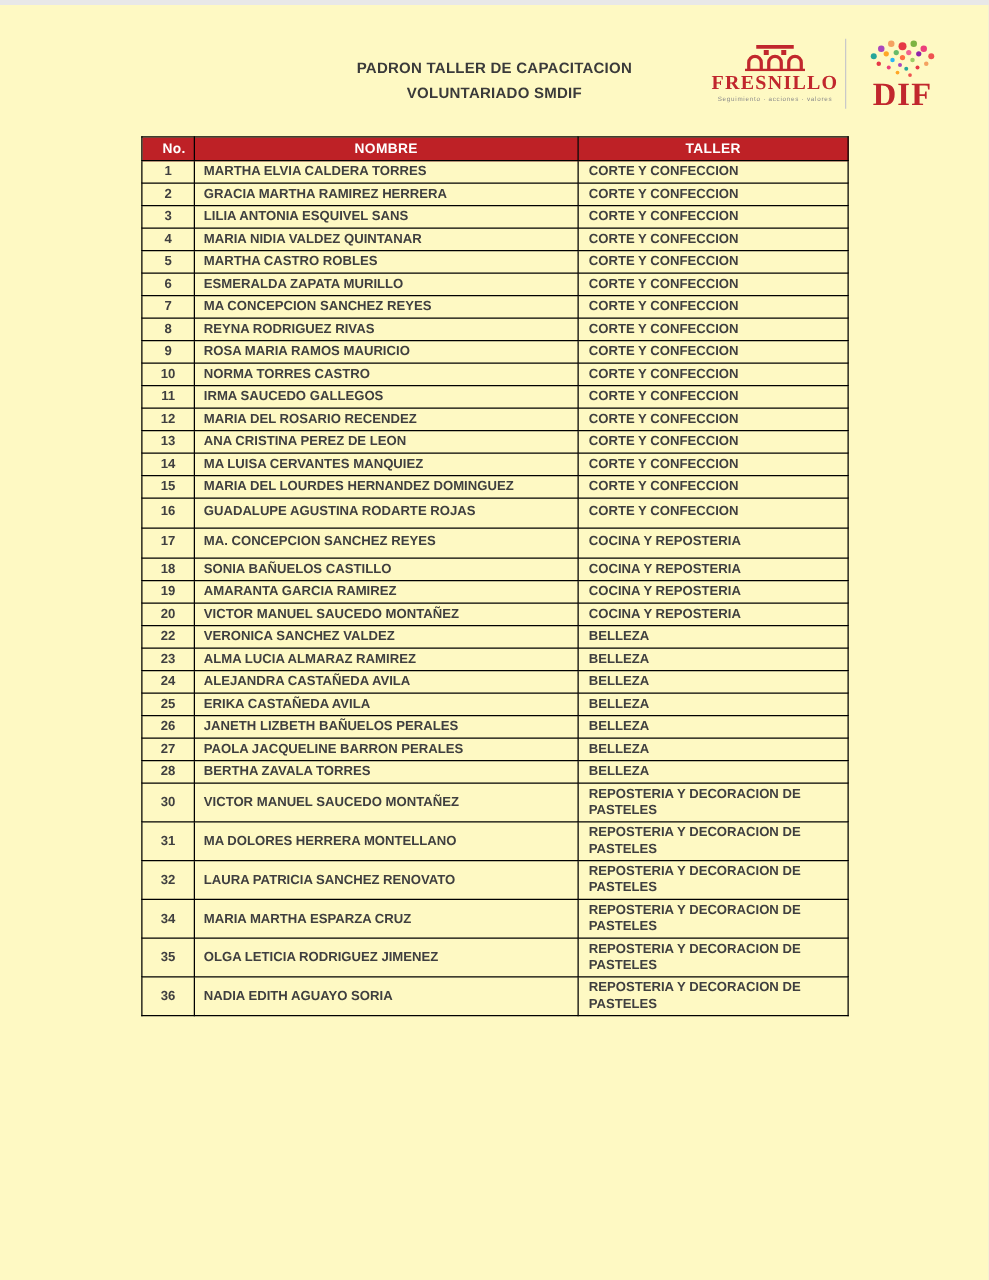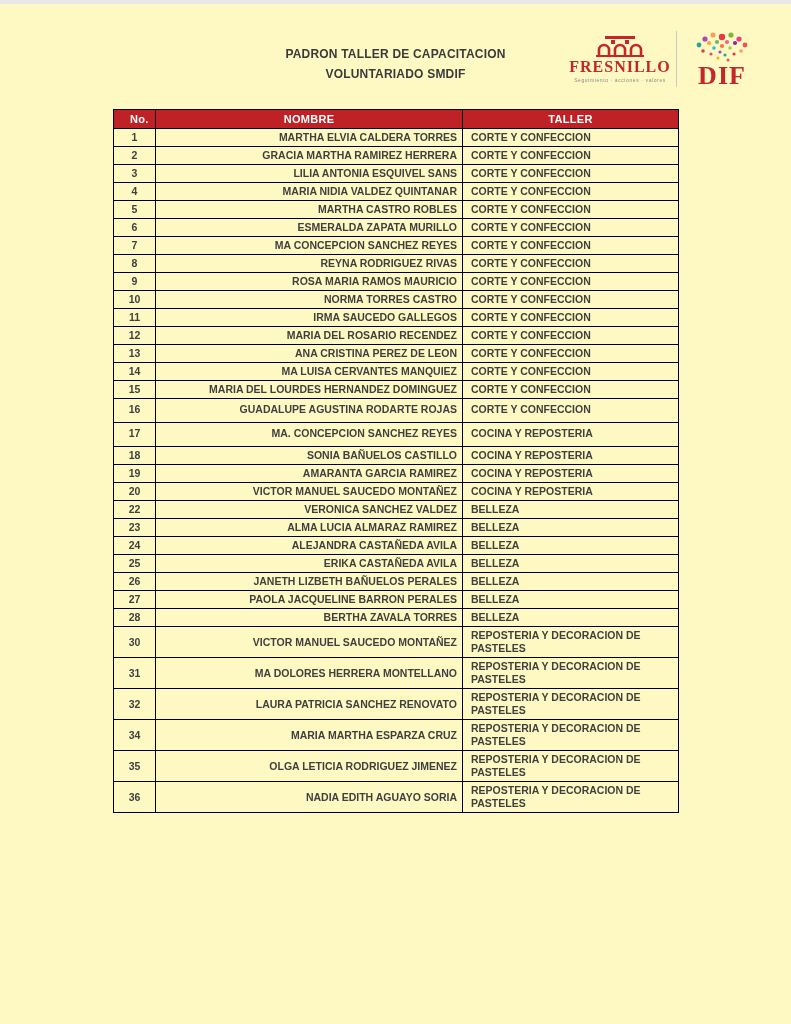--- a/index.html
+++ b/index.html
@@ -69,21 +69,21 @@
     border:1px solid #000000;
     font-size:10.5px;
     font-weight:bold;
     color:var(--body-text);
     line-height:13px;
     padding:2px 5px;
     vertical-align:middle;
     text-transform:uppercase;
   }
   table.roster td.c-no { text-align:center; padding:2px 2px; }
-  table.roster td.c-nombre { text-align:right; padding-left:7px; }
+  table.roster td.c-nombre { text-align:left; padding-left:7px; }
   table.roster td.c-taller { text-align:left; padding-left:8px; }
   table.roster tr.pad-lg td { padding-top:4px; padding-bottom:6px; }
 </style>
 </head>
 <body>
 
 <div class="page">
 
   <div class="doc-title">
     <div>PADRON TALLER DE CAPACITACION</div>

